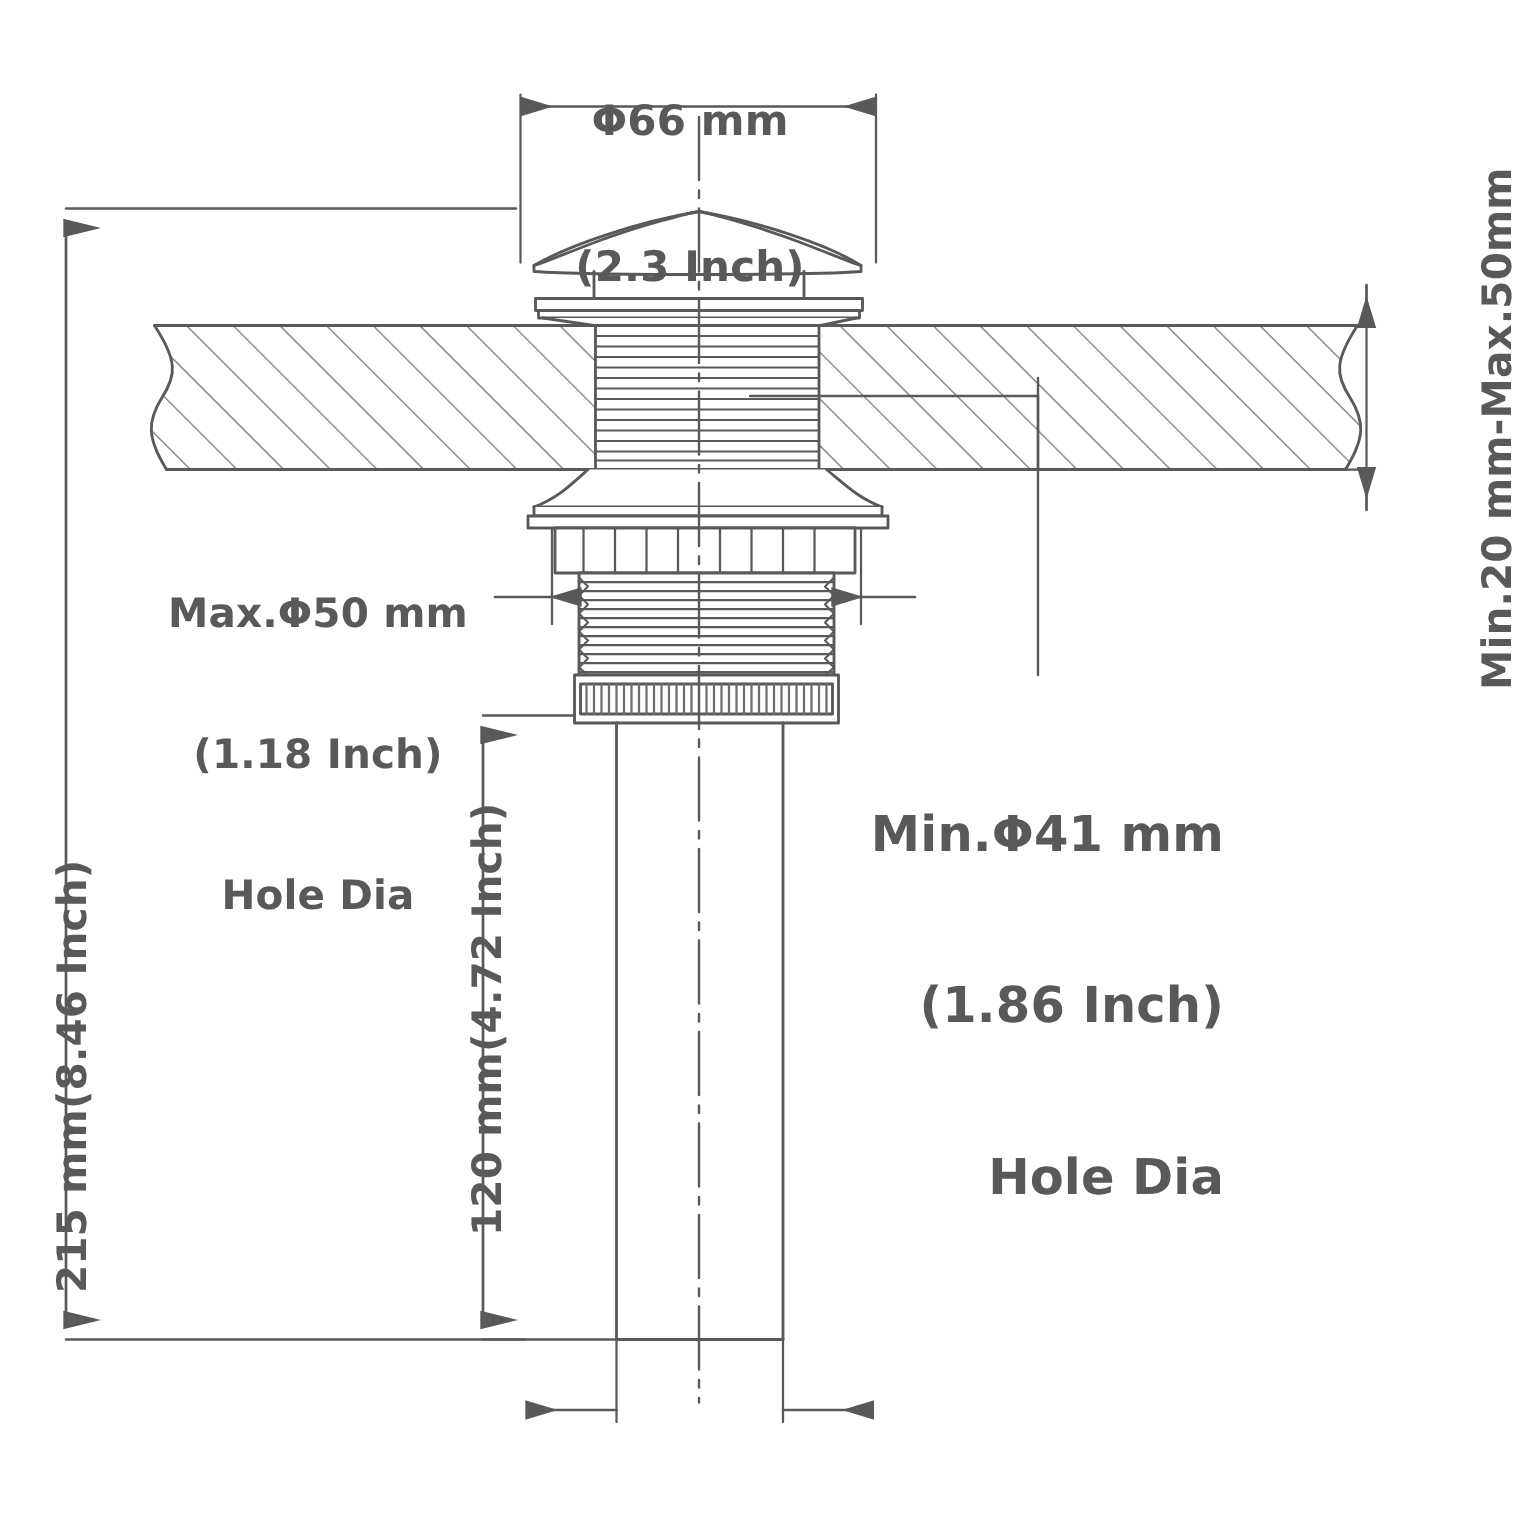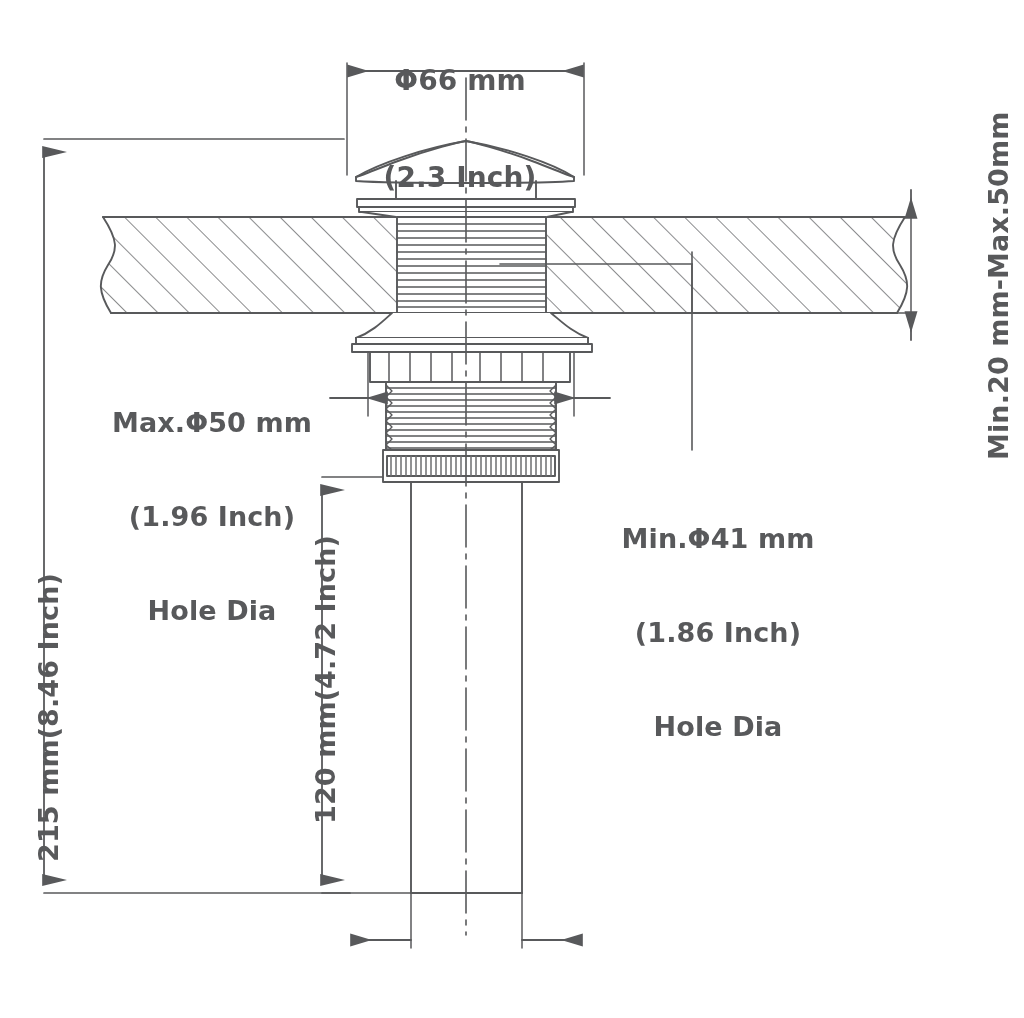--- a/index.html
+++ b/index.html
@@ -3,22 +3,22 @@
 <meta charset="utf-8">
 <style>
   html,body{margin:0;padding:0;background:#ffffff;}
   body{width:1024px;height:1018px;position:relative;
        font-family:"DejaVu Sans","Liberation Sans",sans-serif;}
   #stage{position:absolute;left:0;top:0;width:1024px;height:1018px;overflow:hidden;background:#fff;}
   svg#drawing{position:absolute;left:0;top:0;width:1024px;height:1018px;}
   .lbl{position:absolute;color:#58595b;font-weight:700;line-height:1.16;
        text-align:center;white-space:pre;letter-spacing:.1px;}
   .t-top{left:330px;top:0px;width:260px;font-size:28px;}
-  .t-maxphi{left:96px;top:344px;width:232px;font-size:27px;}
-  .t-minphi{left:593px;top:460px;width:250px;font-size:27px;}
+  .t-maxphi{left:96px;top:331px;width:232px;font-size:27px;}
+  .t-minphi{left:566px;top:460px;width:250px;font-size:33px;text-align:right;}
   .t-bottom{left:340px;top:950px;width:250px;font-size:28px;}
   .rot{transform-origin:0 0;}
   .t-215{left:0px;top:0px;font-size:27px;
          transform:translate(2px,900px) rotate(-90deg);width:600px;text-align:left;}
   .t-120{left:0px;top:0px;font-size:27px;
          transform:translate(279px,862px) rotate(-90deg);width:420px;text-align:left;}
   .t-right{left:0px;top:0px;font-size:27px;
            transform:translate(920px,460px) rotate(-90deg);width:440px;text-align:left;}
 </style>
 </head>
@@ -246,21 +246,21 @@
     </g>
   </svg>
 
   <div class="lbl t-top">
     <div>Φ66 mm</div>
     <div>(2.3 Inch)</div>
   </div>
 
   <div class="lbl t-maxphi">
     <div>Max.Φ50 mm</div>
-    <div>(1.96 Inch)</div>
+    <div>(1.18 Inch)</div>
     <div>Hole Dia</div>
   </div>
 
   <div class="lbl t-minphi">
     <div>Min.Φ41 mm</div>
     <div>(1.86 Inch)</div>
     <div>Hole Dia</div>
   </div>
 
   <div class="lbl t-bottom">

